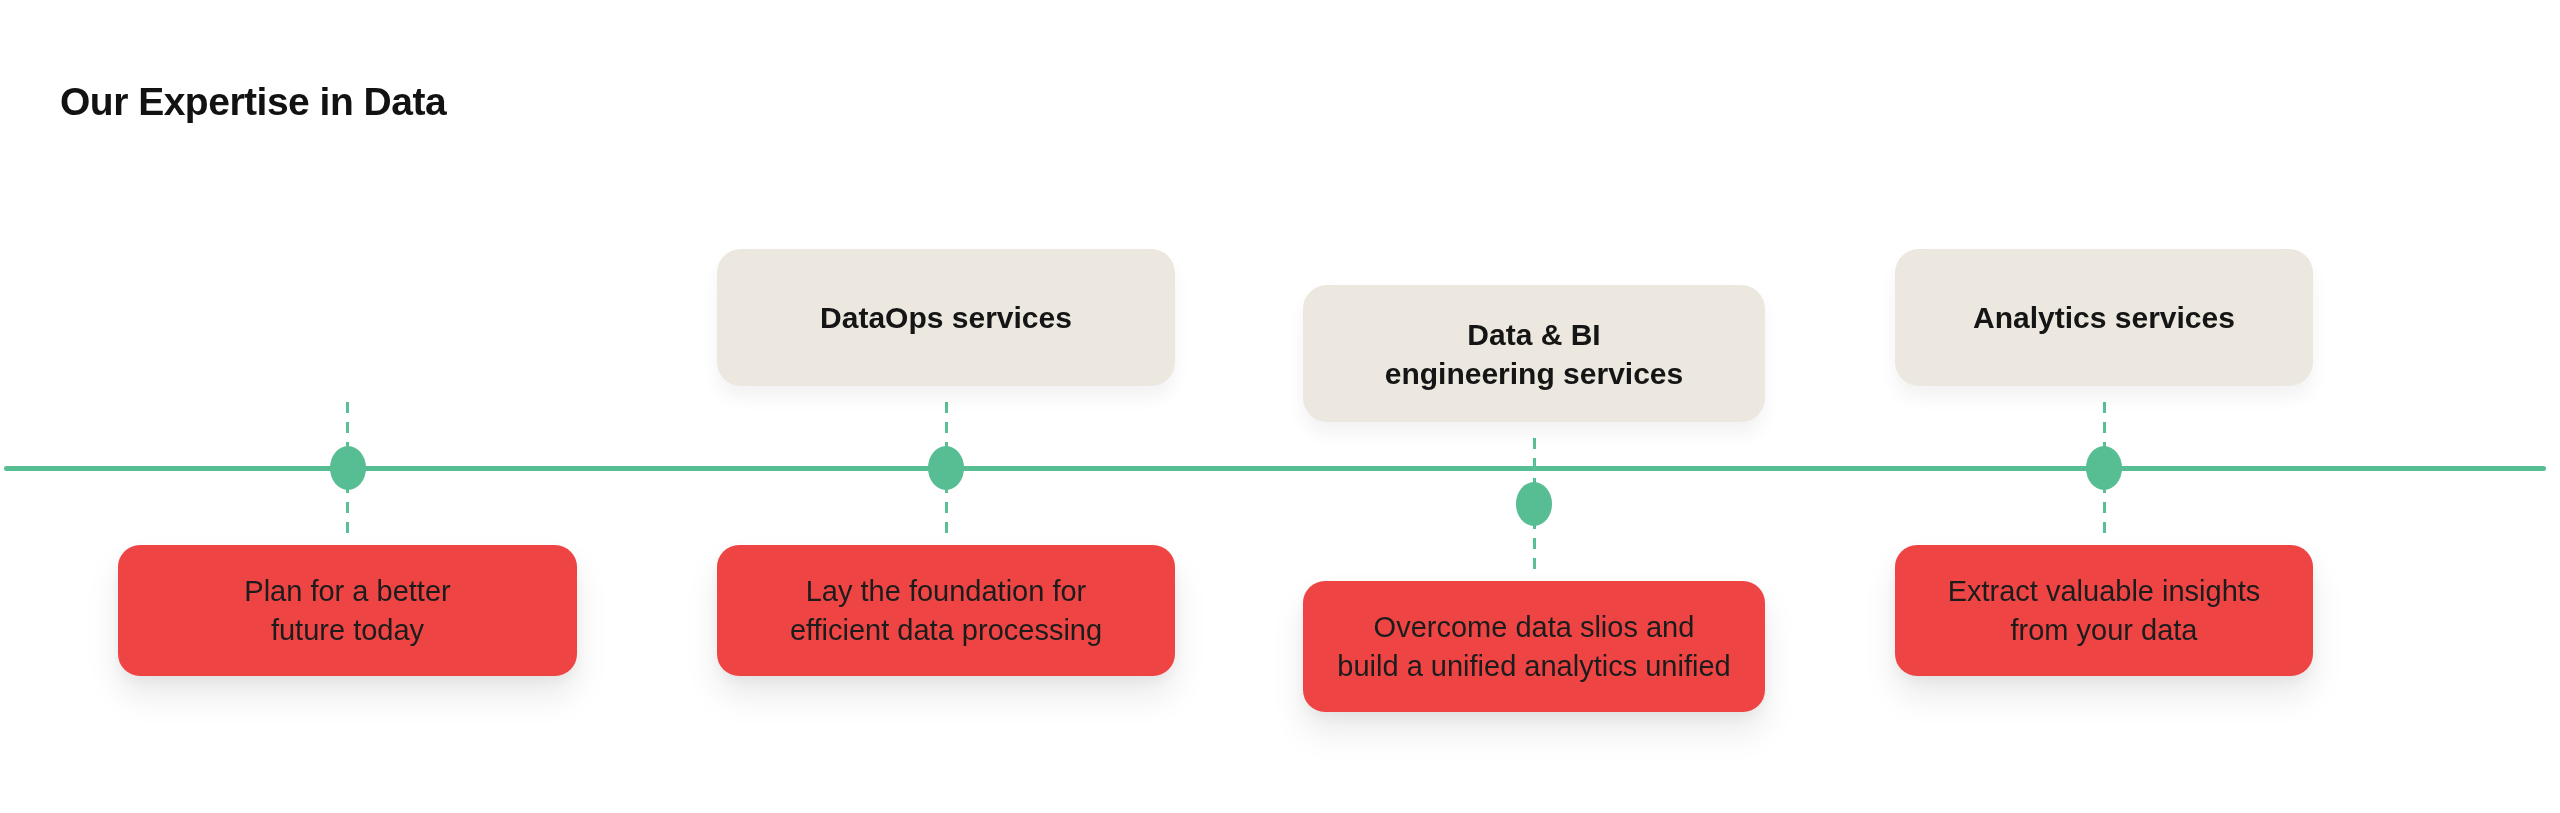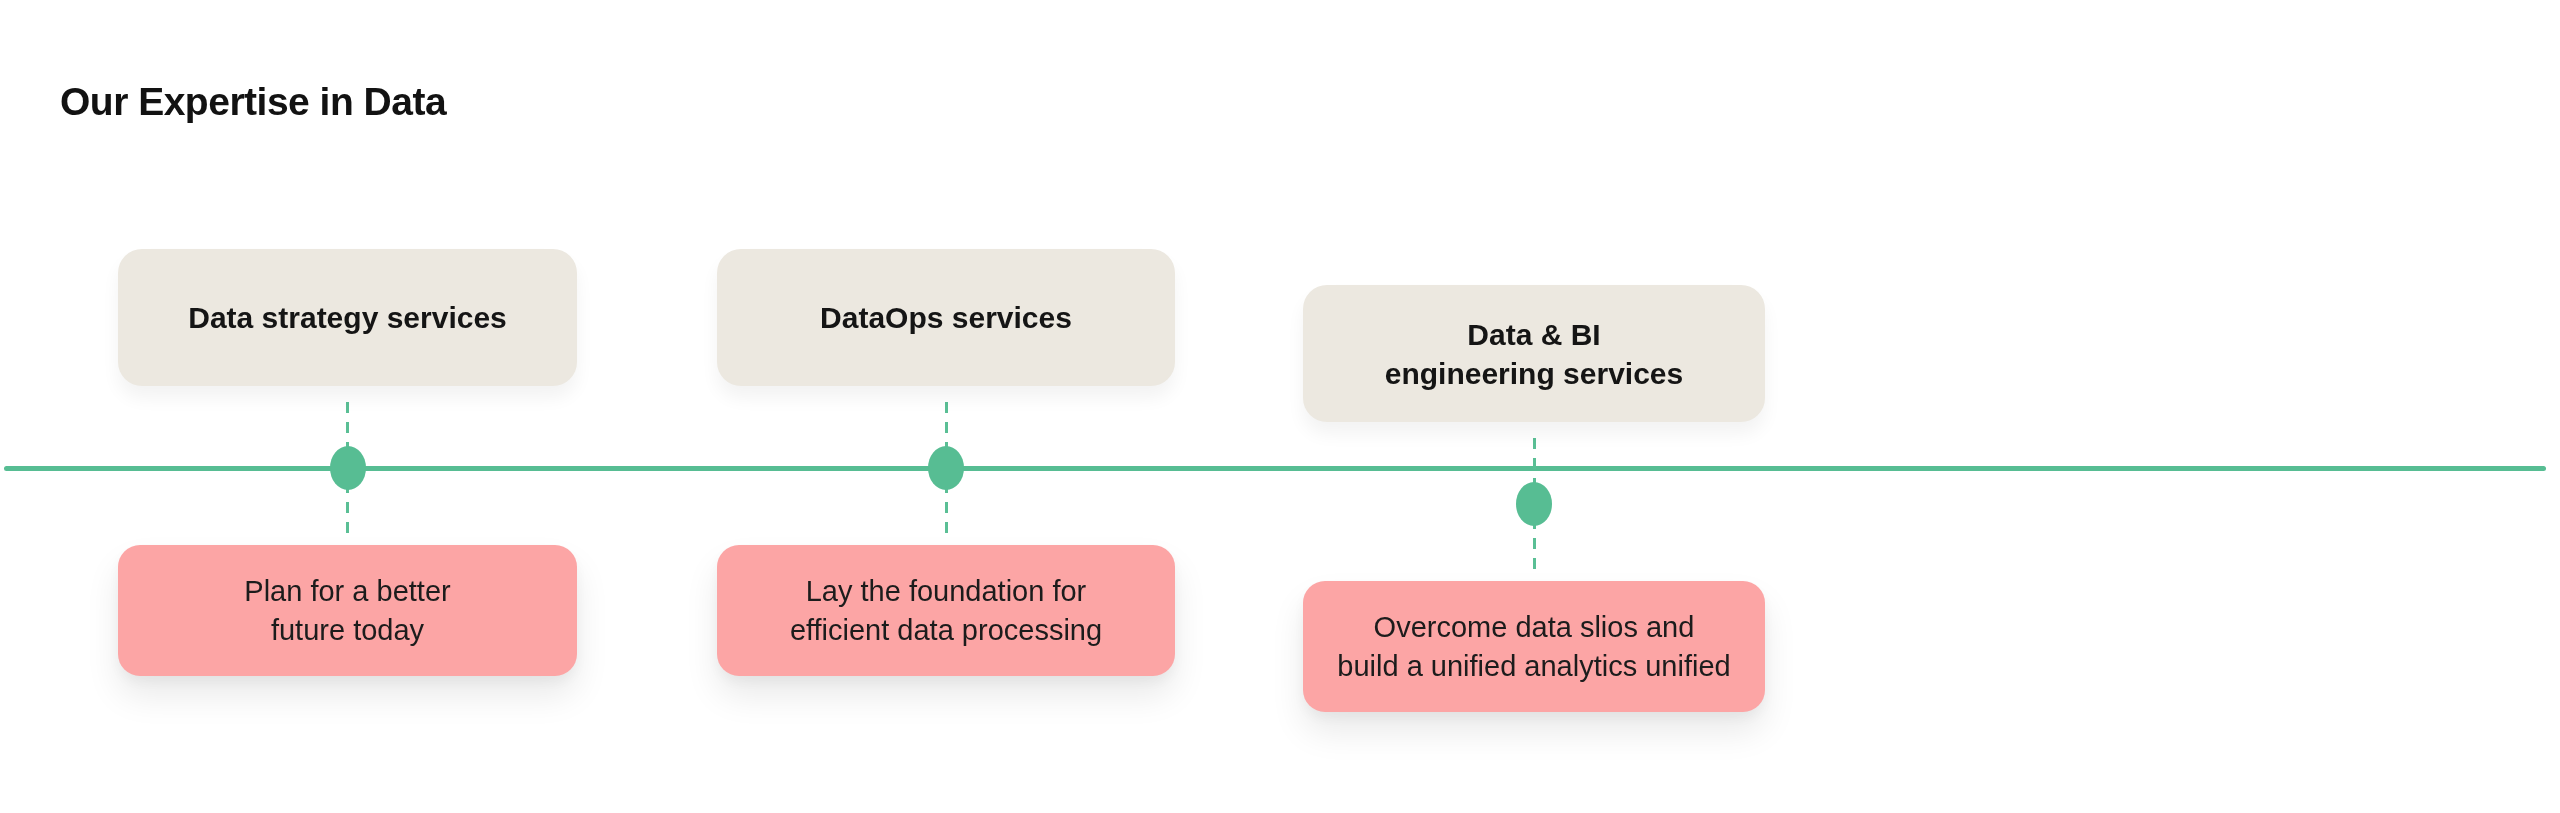--- a/index.html
+++ b/index.html
@@ -86,21 +86,21 @@
     left: calc(50% - 18px);
     background: #57bd93;
     border-radius: 50%;
   }
 
   .desc-card {
     position: absolute;
     left: 0; right: 0;
     top: 545px;
     height: 131px;
-    background: #fca5a5;
+    background: #ef4444;
     border-radius: 22px;
     box-shadow: 0 6px 12px rgba(0,0,0,0.04), 0 20px 34px rgba(0,0,0,0.085);
     display: flex;
     align-items: center;
     justify-content: center;
     text-align: center;
   }
   .desc-card .desc-text {
     font-size: 29px;
     font-weight: 400;
@@ -114,23 +114,20 @@
 <body>
 
 <div class="stage">
 
   <h1 class="page-title">Our Expertise in Data</h1>
 
   <div class="timeline-line"></div>
 
   <div class="service s1">
     <div class="connector"></div>
-    <div class="label-box">
-      <span class="label-text">Data strategy services</span>
-    </div>
     <div class="dot"></div>
     <div class="desc-card">
       <span class="desc-text">Plan for a better
 future today</span>
     </div>
   </div>
 
   <div class="service s2">
     <div class="connector"></div>
     <div class="label-box">
@@ -149,14 +146,25 @@
       <span class="label-text">Data &amp; BI
 engineering services</span>
     </div>
     <div class="dot"></div>
     <div class="desc-card">
       <span class="desc-text">Overcome data slios and
 build a unified analytics unified</span>
     </div>
   </div>
 
+  <div class="service s4">
+    <div class="connector"></div>
+    <div class="label-box">
+      <span class="label-text">Analytics services</span>
+    </div>
+    <div class="dot"></div>
+    <div class="desc-card">
+      <span class="desc-text">Extract valuable insights
+from your data</span>
+    </div>
+  </div>
 
 </div>
 
 </body></html>

